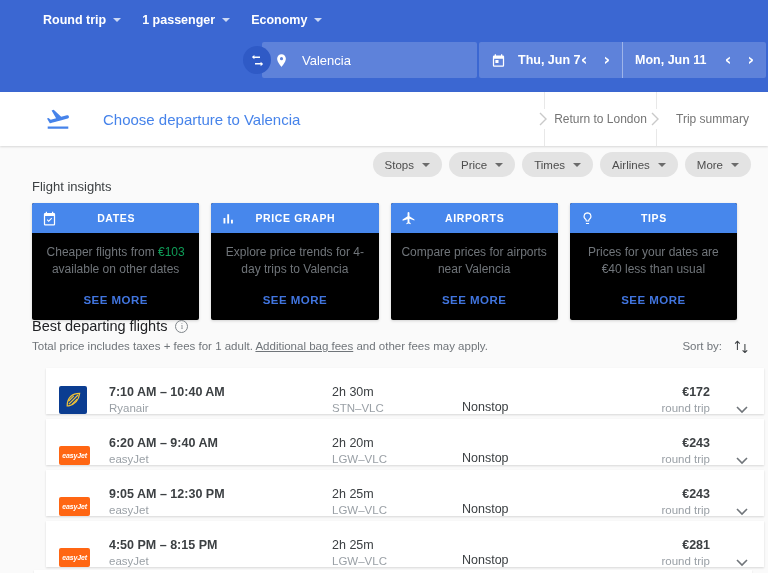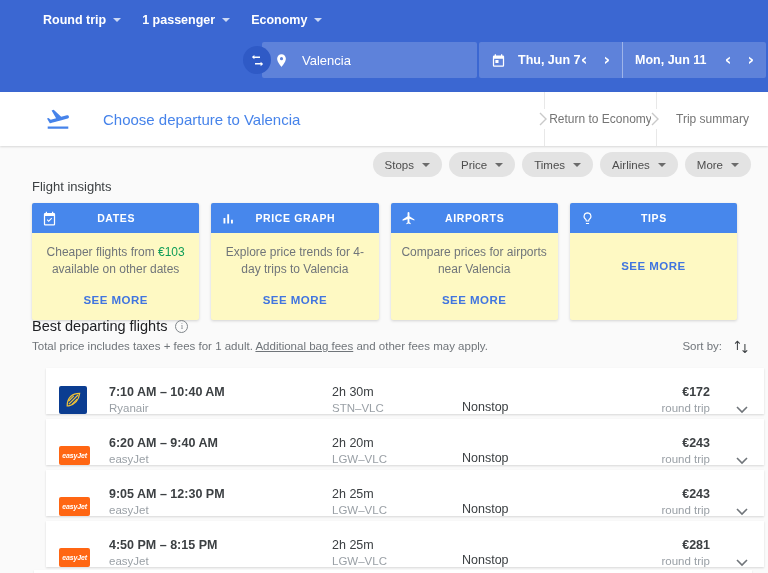--- a/index.html
+++ b/index.html
@@ -37,21 +37,21 @@
 
   
   .content { position:absolute; left:0; top:146px; width:768px; height:427px; background:#fafafa; }
 
   .chips-row { position:absolute; top:6px; right:17px; display:flex; gap:7px; }
   .chip { height:25px; background:#e3e3e3; border-radius:13px; display:flex; align-items:center; gap:8px; padding:0 12px; color:#4d4d4d; font-size:11.5px; cursor:pointer; }
   .chip .caret-down { border-top-color:#6b6b6b; }
 
   .insights-label { position:absolute; left:32px; top:33px; font-size:13px; color:#3c4043; }
   .cards-row { position:absolute; left:32px; top:57px; right:31px; display:flex; gap:12px; }
-  .card { flex:1; background:#fef9c3; box-shadow:0 1px 3px rgba(0,0,0,.16); border-radius:2px; overflow:hidden; cursor:pointer; }
+  .card { flex:1; background:#000000; box-shadow:0 1px 3px rgba(0,0,0,.16); border-radius:2px; overflow:hidden; cursor:pointer; }
   .card-head { height:30px; background:#4787ec; display:flex; align-items:center; }
   .card-icon { margin-left:10px; display:flex; }
   .card-title { flex:1; text-align:center; margin-right:24px; color:#fff; font-size:10.5px; font-weight:bold; letter-spacing:.06em; }
   .card-body { padding:11px 8px 12px; text-align:center; }
   .card-text { font-size:12px; color:#70757a; line-height:1.4; min-height:34px; }
   .green { color:#0f9d58; }
   .see-more { display:inline-block; margin-top:16px; color:#4175df; font-size:11.5px; font-weight:bold; letter-spacing:.04em; cursor:pointer; }
 
   .results-title-row { position:absolute; left:32px; top:172px; display:flex; align-items:center; gap:8px; }
   .results-title { font-size:14.5px; color:#202124; }
@@ -147,21 +147,21 @@
         </svg>
       <span class="title-text">Choose departure to Valencia</span>
     </div>
     <div class="crumb-steps">
       <div class="step">
         <span class="step-sep">
           <svg width="8" height="14" viewBox="0 0 8 14">
               <path d="M1 1l6 6-6 6" stroke="#c9c9c9" stroke-width="1.4" fill="none"></path>
             </svg>
         </span>
-        <span>Return to Economy</span>
+        <span>Return to London</span>
       </div>
       <div class="step">
         <span class="step-sep">
           <svg width="8" height="14" viewBox="0 0 8 14">
               <path d="M1 1l6 6-6 6" stroke="#c9c9c9" stroke-width="1.4" fill="none"></path>
             </svg>
         </span>
         <span>Trip summary</span>
       </div>
     </div>
@@ -243,20 +243,21 @@
       <div class="card">
         <div class="card-head">
           <span class="card-icon">
             <svg width="15" height="15" viewBox="0 0 24 24">
                 <path fill="none" stroke="#fff" stroke-width="1.8" d="M9.5 20h5M12 3a5.5 5.5 0 0 1 3 10.1c-.7.5-1 1.2-1 1.9v1H10v-1c0-.7-.3-1.4-1-1.9A5.5 5.5 0 0 1 12 3z"></path>
               </svg>
           </span>
           <span class="card-title">TIPS</span>
         </div>
         <div class="card-body">
+          <div class="card-text">Prices for your dates are €40 less than usual</div>
           <span class="see-more">SEE MORE</span>
         </div>
       </div>
     </div>
 
     <div class="results-title-row">
       <span class="results-title">Best departing flights</span>
       <span class="info-icon">i</span>
     </div>
     <div class="results-sub"><span>Total price includes taxes + fees for 1 adult. </span><span class="bag-link">Additional bag fees</span><span> and other fees may apply.</span></div>

